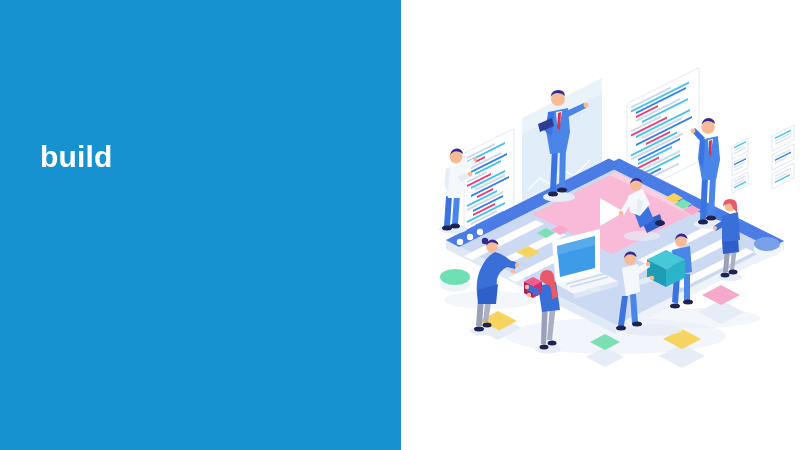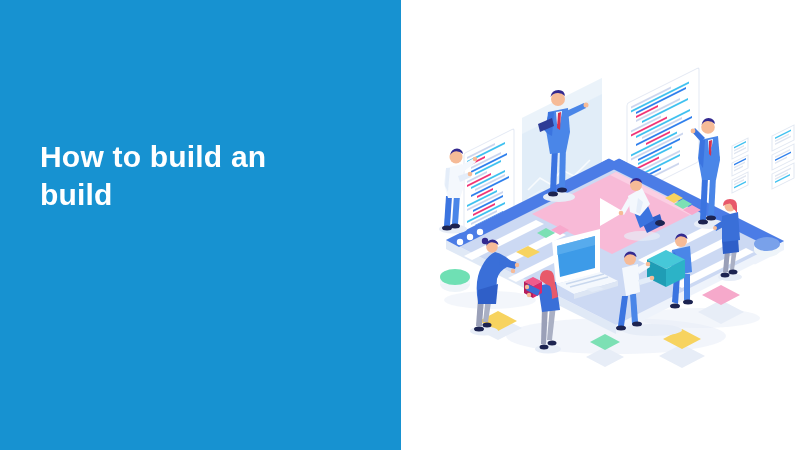--- a/index.html
+++ b/index.html
@@ -17,21 +17,20 @@
   .lnC{fill:#3fc1f0}.lnB{fill:#2f80ed}.lnP{fill:#f03576}.lnL{fill:#ccd6ee}.lnG{fill:#dfe5f0}
   .shw{fill:#e7edf7}
 </style>
 </head>
 <body>
 
 <div class="page">
 
   <div class="left-panel">
     <h1 class="hero-title">
-      <span>How to build an</span>
       <span>build</span>
     </h1>
   </div>
 
   <div class="right-panel">
     <svg viewBox="0 0 400 450" aria-hidden="false">
       <title>Isometric illustration of a team building a web dashboard: presenters in blue suits beside code panels, a large tablet with a pink video play screen and task rows, a laptop, workers carrying teal and crimson cubes, women in blue dresses, and decorative yellow, pink and green tiles and cylinders</title>
 
       <g>
         <ellipse class="shw" cx="216" cy="336" rx="110" ry="18" opacity=".55"></ellipse>

